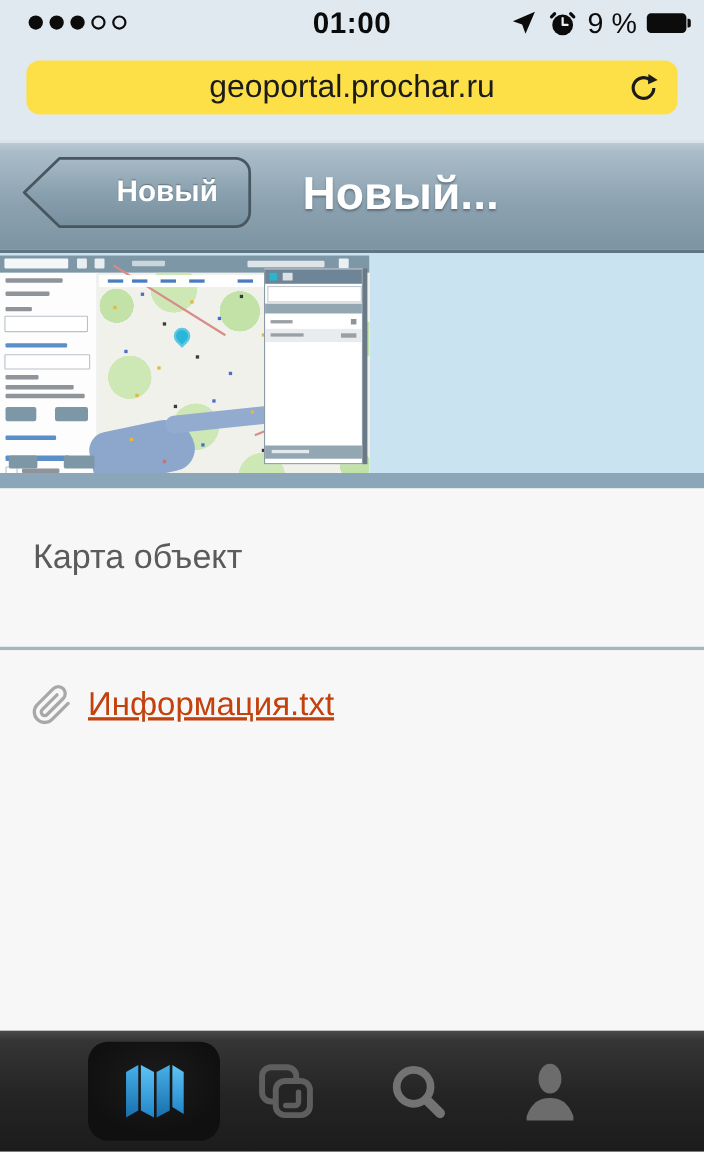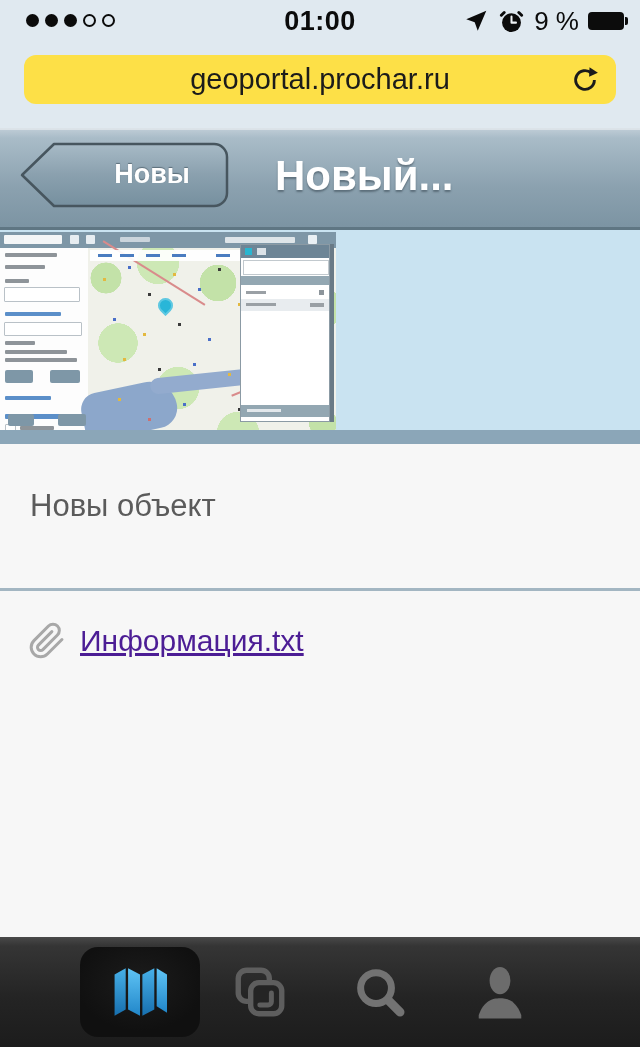--- a/index.html
+++ b/index.html
@@ -103,21 +103,21 @@
   .shot-scroll{position:absolute;left:330px;top:12px;width:4px;height:178px;background:#697a86;}
 
   
   .strip{position:absolute;left:0;top:430px;width:640px;height:14px;background:#8ba6b8;}
   .page{position:absolute;left:0;top:444px;width:640px;height:493px;background:#f7f7f7;}
   .heading{position:absolute;left:30px;top:44px;font-size:31px;color:#5b5b5b;}
   .divider{position:absolute;left:0;top:144px;width:640px;height:3px;background:#a3b6c2;}
   .attach-row{position:absolute;left:0;width:640px;height:58px;display:flex;align-items:center;}
   .row1{top:168px;} .row2{top:238px;}
   .clip{margin-left:28px;width:38px;height:38px;flex:0 0 auto;}
-  .alink{margin-left:14px;font-size:30px;color:#4c1d95;text-decoration:underline;cursor:pointer;}
+  .alink{margin-left:14px;font-size:30px;color:#c2410c;text-decoration:underline;cursor:pointer;}
 
   
   .tabbar{position:absolute;left:0;top:937px;width:640px;height:110px;
     background:linear-gradient(180deg,#4a4a4a 0%,#353535 8%,#242424 55%,#1c1c1c 100%);
     display:flex;padding-left:80px;box-sizing:border-box;}
   .tab{width:120px;height:110px;display:flex;align-items:center;justify-content:center;cursor:pointer;position:relative;}
   .tab-tile{position:absolute;left:0;top:10px;width:120px;height:90px;border-radius:18px;
     background:radial-gradient(80px 60px at 50% 40%,#1c1c1c 0%,#101010 80%);}
   .tab svg{position:relative;}
 </style>
@@ -167,21 +167,21 @@
       <svg width="214" height="66" viewBox="0 0 214 66">
         <defs>
           <linearGradient id="bg1" x1="0" y1="0" x2="0" y2="1">
             <stop offset="0" stop-color="#a7bac6"></stop>
             <stop offset="0.5" stop-color="#8aa0ae"></stop>
             <stop offset="1" stop-color="#76909f"></stop>
           </linearGradient>
         </defs>
         <path d="M36 2 H196 a13 13 0 0 1 13 13 V51 a13 13 0 0 1 -13 13 H36 L4 33 Z" fill="url(#bg1)" stroke="#47565f" stroke-width="2.5" stroke-linejoin="round"></path>
       </svg>
-      <span class="backlabel">Новы</span>
+      <span class="backlabel">Новый</span>
     </div>
     <div class="navtitle">Новый...</div>
   </div>
 
   <div class="band">
     <div class="shot">
       <div class="shot-toolbar">
         <span class="tb" style="left:4px;top:3px;width:58px;height:9px;background:#f4f6f7;"></span>
         <span class="tb" style="left:70px;top:3px;width:9px;height:9px;"></span>
         <span class="tb" style="left:86px;top:3px;width:9px;height:9px;"></span>
@@ -226,21 +226,21 @@
       </div>
       <div class="shot-scroll"></div>
       <div class="btn" style="left:8px;top:182px;width:26px;height:12px;"></div>
       <div class="btn" style="left:58px;top:182px;width:28px;height:12px;"></div>
     </div>
   </div>
 
   <div class="strip"></div>
 
   <div class="page">
-    <div class="heading">Новы объект</div>
+    <div class="heading">Карта объект</div>
     <div class="divider"></div>
 
     <div class="attach-row row1">
       <svg class="clip" viewBox="0 0 24 24">
         <path d="M21.44 11.05l-9.19 9.19a6 6 0 0 1-8.49-8.49l9.19-9.19a4 4 0 0 1 5.66 5.66l-9.2 9.19a2 2 0 0 1-2.83-2.83l8.49-8.48" fill="none" stroke="#a8a8a8" stroke-width="1.9" stroke-linecap="round" stroke-linejoin="round"></path>
       </svg>
       <a class="alink">Информация.txt</a>
     </div>
 
   </div>

